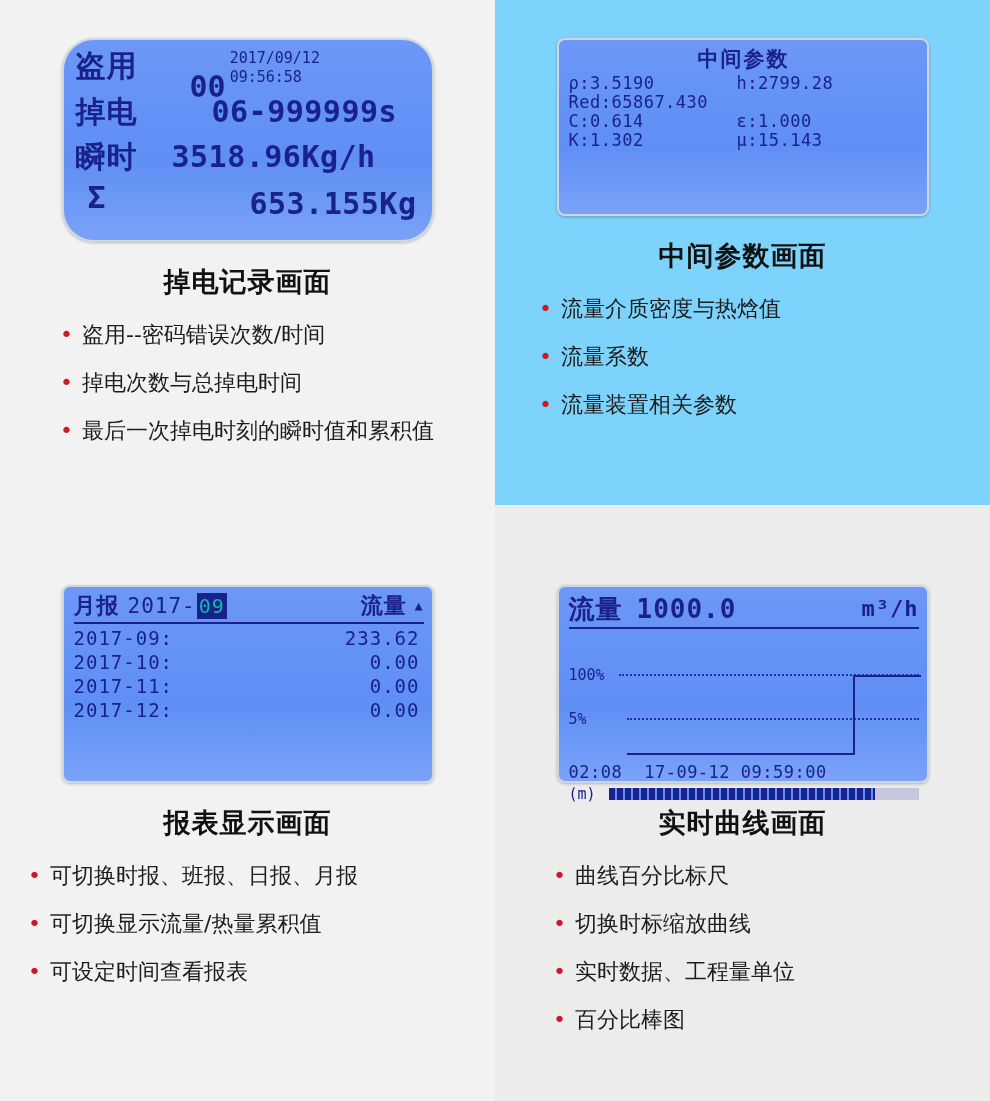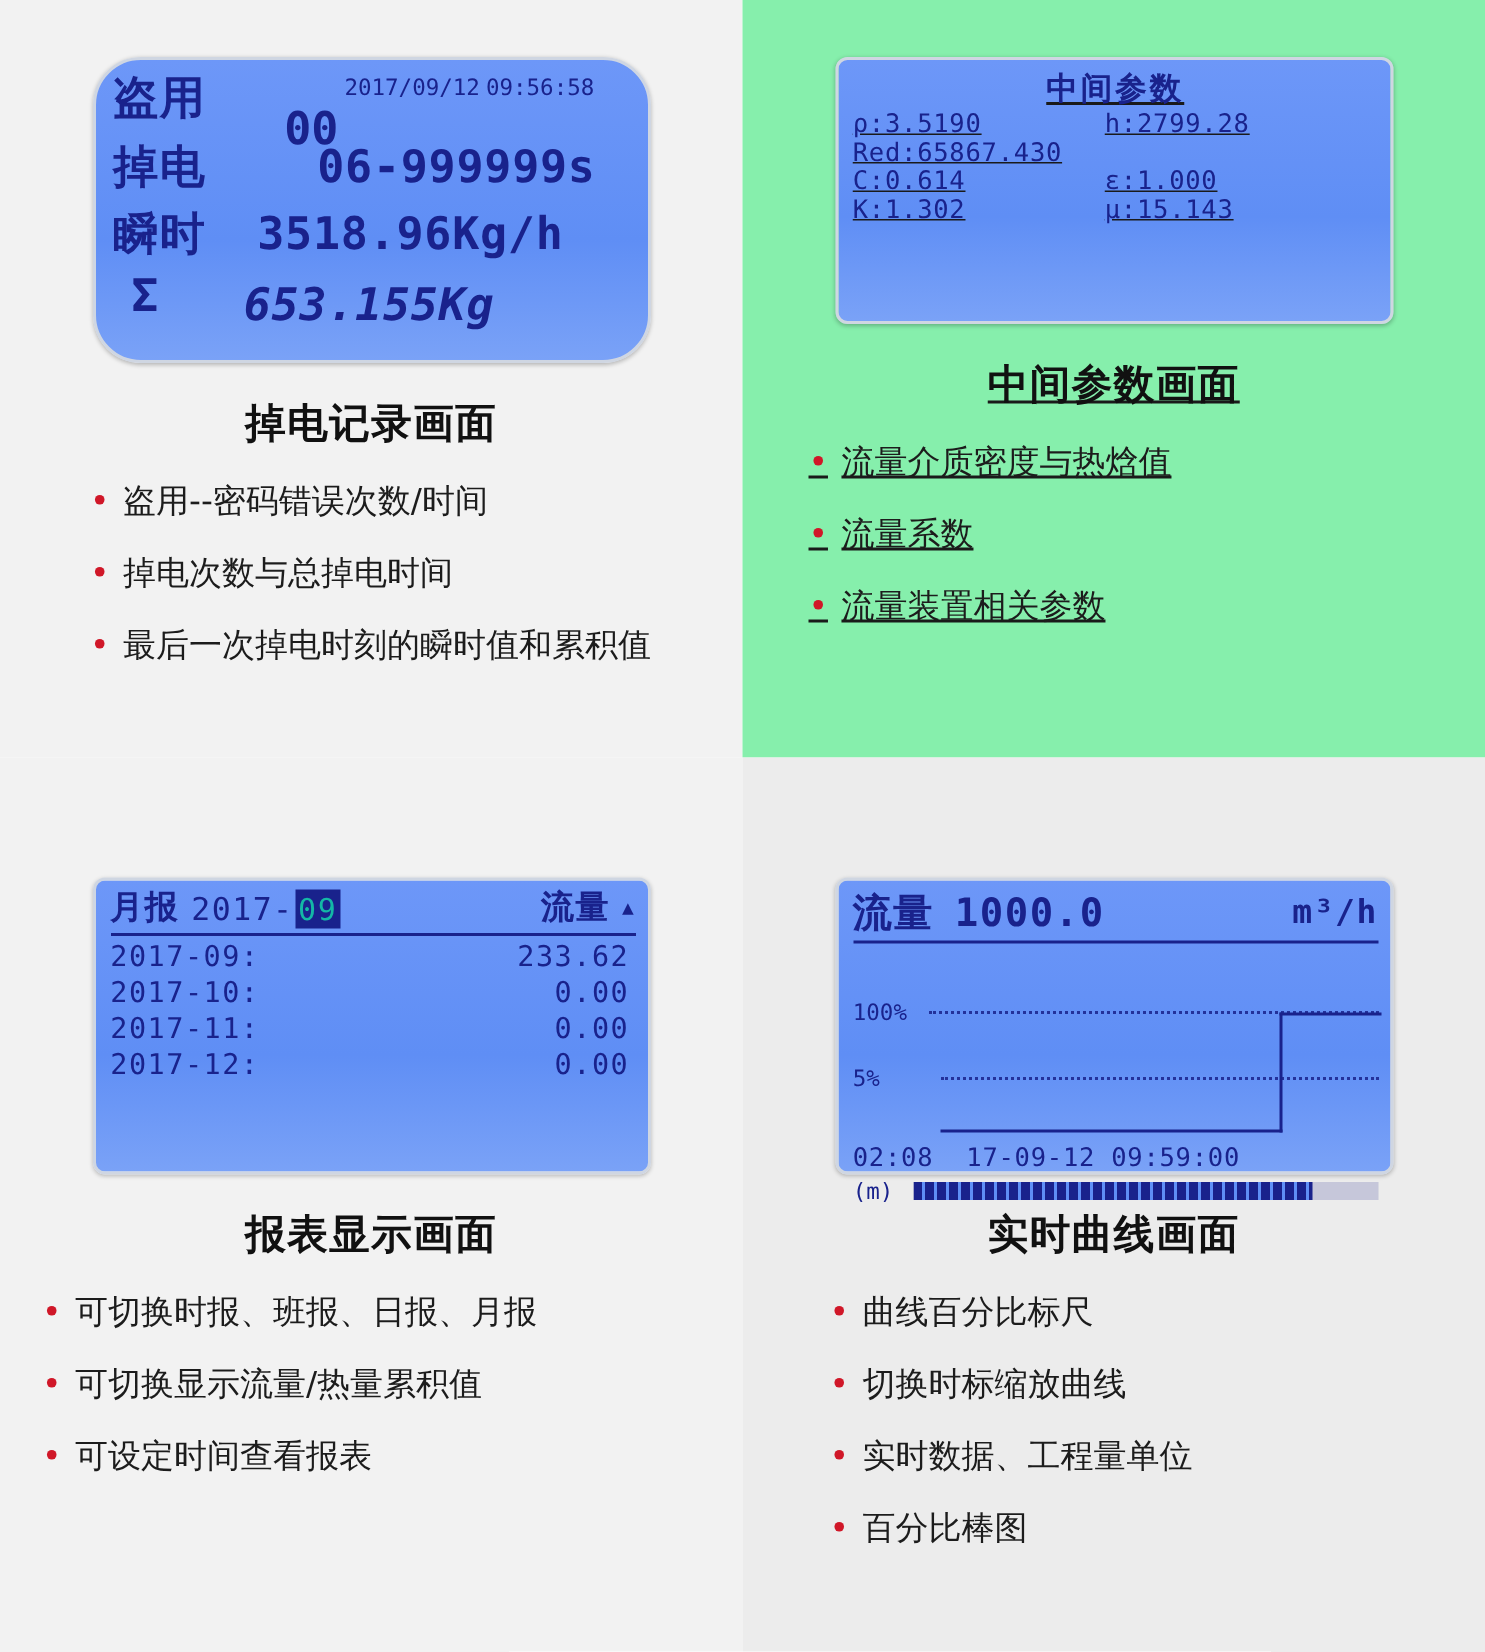--- a/index.html
+++ b/index.html
@@ -20,21 +20,21 @@
     width: 990px;
     height: 1101px;
   }
   .cell {
     position: relative;
     box-sizing: border-box;
     padding: 0;
     overflow: hidden;
   }
   .cell.tl { background: #f2f2f2; }
-  .cell.tr { background: #86efac; text-decoration: underline; }
+  .cell.tr { background: #7dd3fc; }
   .cell.bl { background: #f2f2f2; }
   .cell.br { background: #ececec; }
 
   .lcd-wrap {
     display: flex;
     justify-content: center;
     align-items: flex-start;
   }
   .tl .lcd-wrap, .tr .lcd-wrap { padding-top: 38px; }
   .bl .lcd-wrap, .br .lcd-wrap { padding-top: 80px; }
@@ -73,21 +73,21 @@
     font-size: 15px;
     line-height: 17px;
     letter-spacing: 0px;
     padding-left: 4px;
     padding-top: 2px;
   }
   .a-row1 { display: flex; align-items: flex-start; height: 42px; }
   .a-row1 .num { font-size: 30px; font-weight: bold; padding-left: 18px; margin-top: 21px; }
   .a-row2 { display: flex; align-items: center; height: 44px; gap: 40px; }
   .a-row3 { display: flex; align-items: center; height: 46px; }
-  .a-row4 { display: flex; align-items: center; justify-content: center; height: 48px; font-style: italic; }
+  .a-row4 { display: flex; align-items: center; justify-content: flex-end; height: 48px; }
   .a-sigma { font-size: 30px; font-weight: bold; position: absolute; left: 12px; }
   .a-row4wrap { position: relative; height: 48px; }
 
   
   .b-title {
     text-align: center;
     font-size: 21px;
     line-height: 26px;
     font-weight: bold;
     letter-spacing: 2px;
@@ -232,21 +232,21 @@
 
 <div class="grid">
 
   <div class="cell tl">
     <div class="lcd-wrap">
       <div class="lcd lcd-a">
 
         <div class="a-row1">
           <div class="a-label cjk">盗用</div>
           <div class="num">00</div>
-          <div style="display:flex;flex-direction:row;">
+          <div style="display:flex;flex-direction:column;">
             <div class="a-dt">2017/09/12</div>
             <div class="a-dt">09:56:58</div>
           </div>
         </div>
 
         <div class="a-row2">
           <div class="a-label cjk">掉电</div>
           <div class="a-val">06-999999s</div>
         </div>
 

